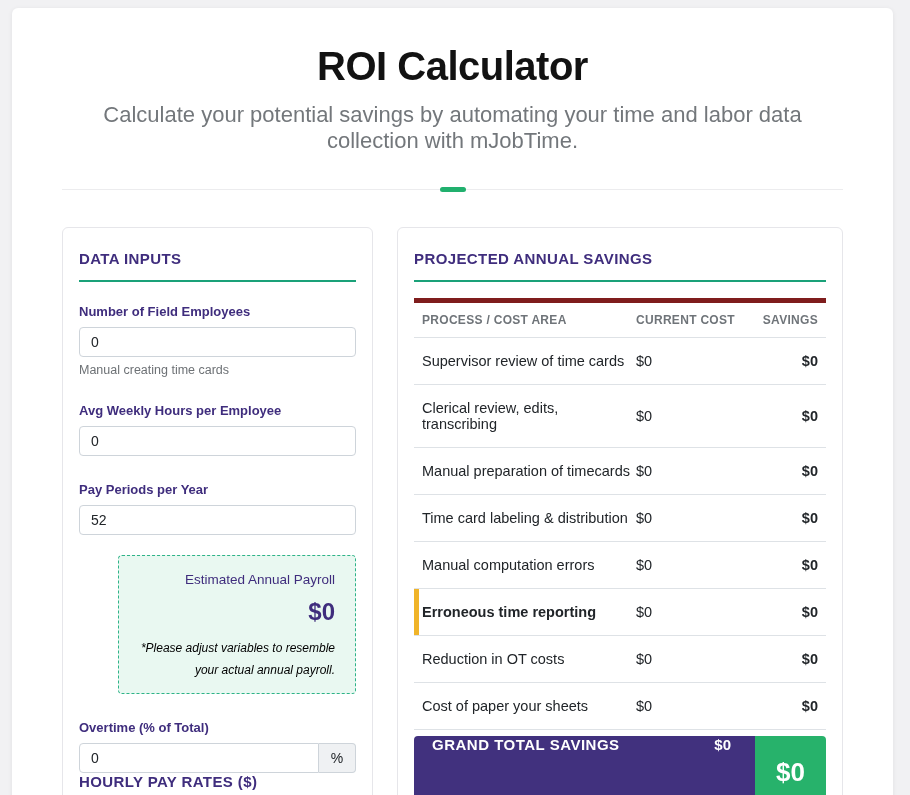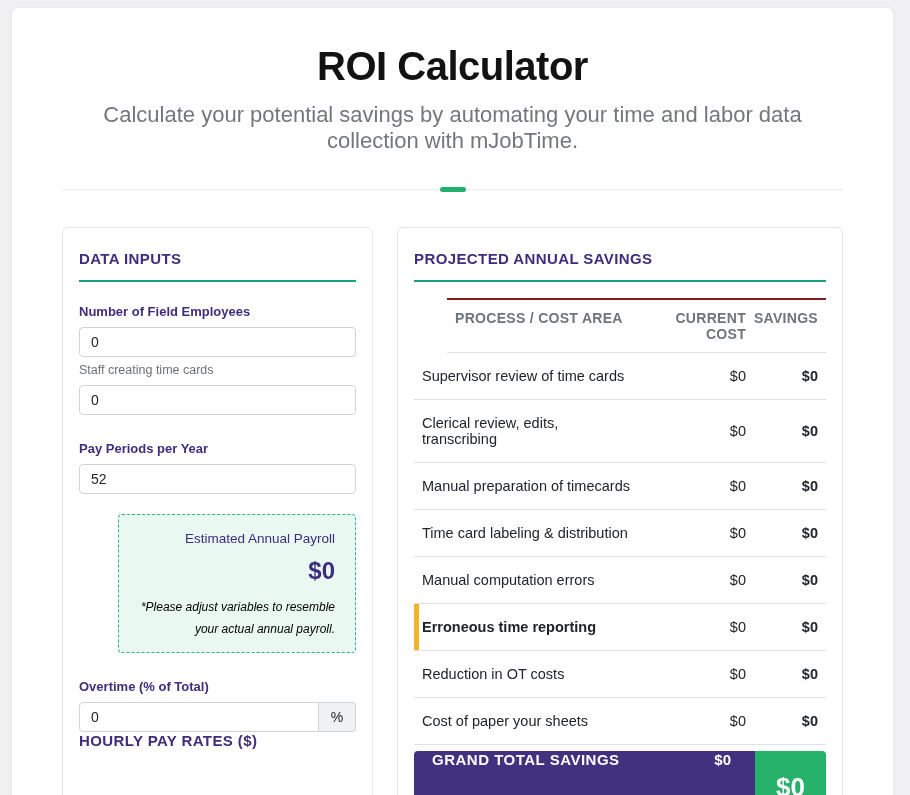--- a/index.html
+++ b/index.html
@@ -35,26 +35,26 @@
     margin-top:11px;}
   .input-group{display:flex;margin-top:8px;}
   .input-group .text-input{flex:1;margin-top:0;border-radius:4px 0 0 4px;}
   .input-addon{width:36px;border:1px solid #ced4da;border-left:none;
     border-radius:0 4px 4px 0;background:#eff1f3;display:flex;align-items:center;
     justify-content:center;font-size:14px;color:#212529;}
   .section-heading{font-size:15px;font-weight:700;color:#3f2d7d;letter-spacing:.4px;
     }
   
   .sv-table{margin-top:16px;}
-  .t-head{display:flex;border-top:2px solid #7f1d1d;border-bottom:1px solid #dee2e6;
-    padding:10px 8px;font-size:14px;font-weight:700;color:#6f7479;letter-spacing:.3px;margin-left:33px;}
+  .t-head{display:flex;border-top:5px solid #7f1d1d;border-bottom:1px solid #dee2e6;
+    padding:10px 8px;font-size:12px;font-weight:700;color:#6f7479;letter-spacing:.3px;}
   .t-row{display:flex;padding:15px 8px;border-bottom:1px solid #dee2e6;
     font-size:14.5px;color:#212529;align-items:center;}
   .c-proc{flex:1;text-align:left;}
-  .c-cost{width:110px;text-align:right;}
+  .c-cost{width:110px;}
   .c-sav{width:72px;text-align:right;}
   .t-row .c-sav{font-weight:700;}
   .t-row.highlighted{box-shadow:inset 5px 0 0 #f0b429;}
   .t-row.highlighted .c-proc{font-weight:700;}
   .grand-total{display:flex;margin-top:6px;height:72px;border-radius:4px;overflow:hidden;}
   .gt-main{flex:1;background:#41317e;color:#fff;display:flex;
     padding:0 16px 0 18px;}
   .gt-label{font-size:15px;font-weight:700;letter-spacing:.5px;flex:1;}
   .gt-cost{font-size:15px;font-weight:700;margin-right:8px;}
   .gt-green{width:71px;background:#27b26b;color:#fff;display:flex;align-items:center;
@@ -73,22 +73,23 @@
   </div>
 
   <div class="columns">
 
     <div class="panel panel-left">
       <div class="panel-heading">DATA INPUTS</div>
       <div class="teal-rule"></div>
 
       <div class="field-label first">Number of Field Employees</div>
       <input class="text-input" type="text" value="0" style="">
-      <div class="helper-text">Staff creating time cards</div>
+      <div class="helper-text">Manual creating time cards</div>
 
+      <div class="field-label">Avg Weekly Hours per Employee</div>
       <input class="text-input" type="text" value="0" style="">
 
       <div class="field-label">Pay Periods per Year</div>
       <input class="text-input" type="text" value="52" style="">
 
       <div class="payroll-box">
         <div class="payroll-title">Estimated Annual Payroll</div>
         <div class="payroll-amount">$0</div>
         <div class="payroll-note">*Please adjust variables to resemble your actual annual payroll.</div>
       </div>

